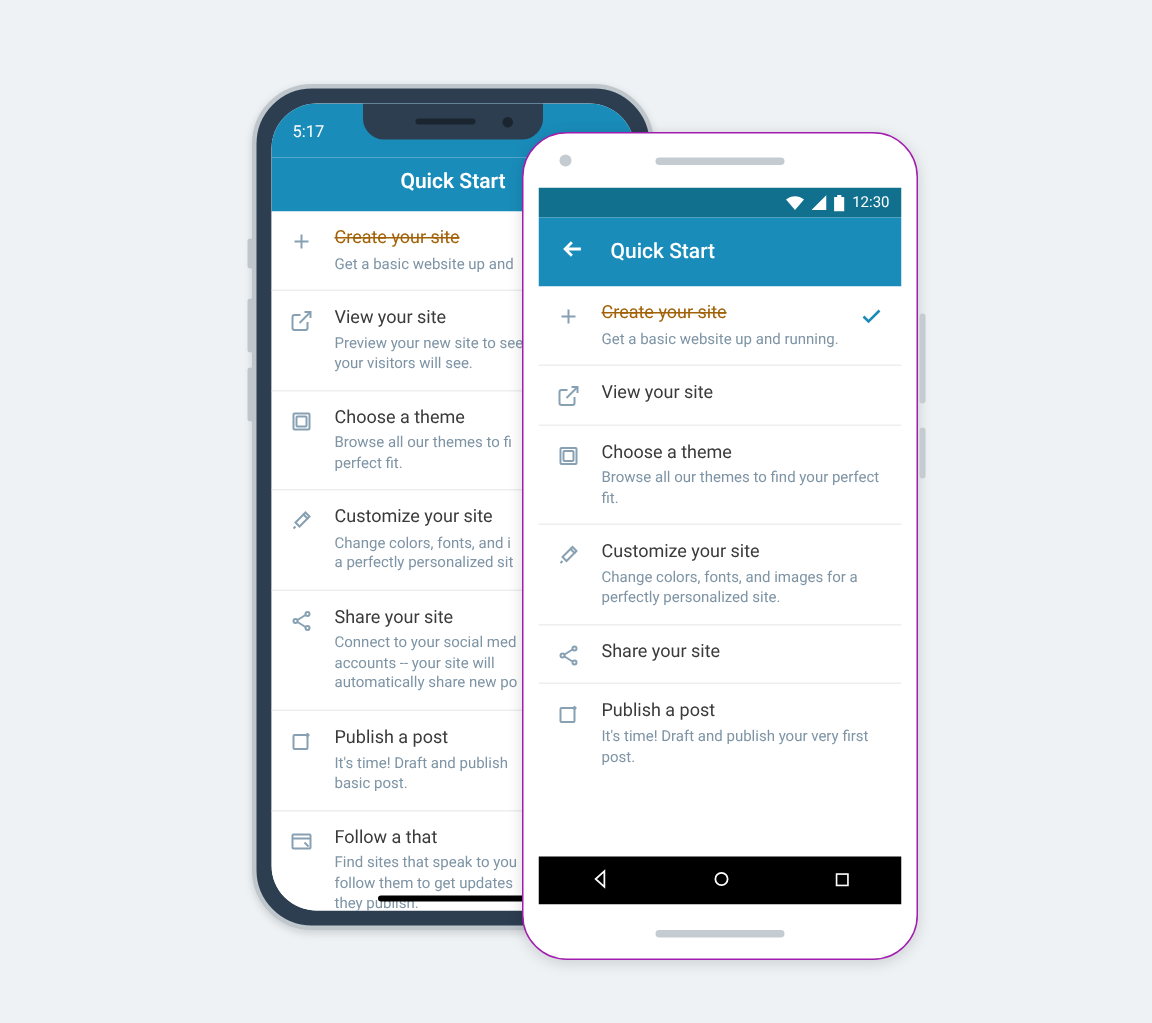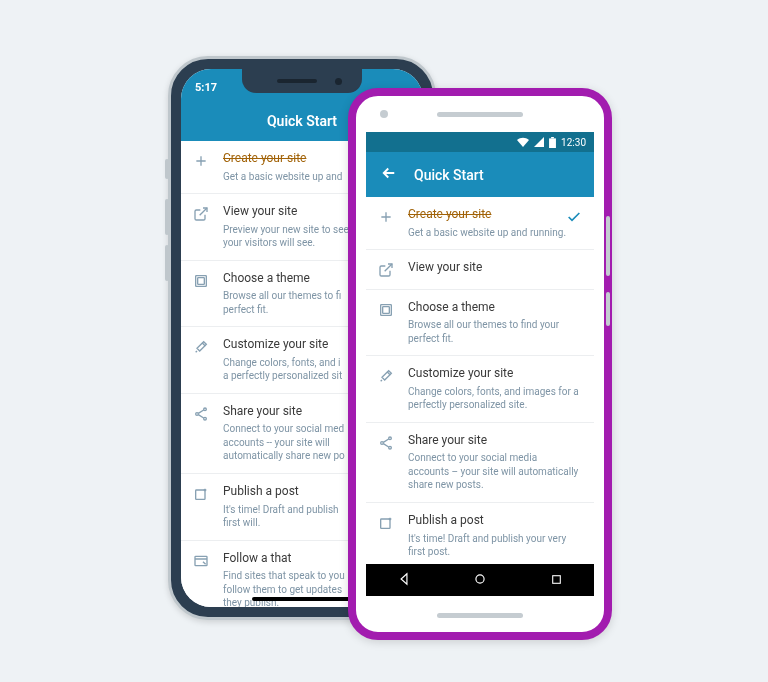--- a/index.html
+++ b/index.html
@@ -44,39 +44,39 @@
     content:""; position:absolute; right:20px; top:9px; width:7px; height:7px;
     background:#1a2530; border-radius:50%;
   }
   .notch::before{
     content:""; position:absolute; left:35px; top:10px; width:40px; height:4px;
     background:#1a2530; border-radius:3px;
   }
   .ios-status{
     height:36px; background:#1a8cba; color:#fff;
     display:flex; align-items:center; padding:0 14px;
-    font-size:11px; font-weight:700;
+    font-size:11px; font-weight:400;
   }
   .ios-header{
     background:#1a8cba; color:#fff;
     text-align:center; font-size:14px; font-weight:600;
     padding:8px 0 12px;
   }
   .home-indicator{
     position:absolute; bottom:6px; left:50%; transform:translateX(-50%);
     width:100px; height:4px; background:#000; border-radius:3px;
   }
 
   
   .android {
     position: absolute;
     left: 348px; top: 88px;
     width: 264px; height: 552px;
     background:#fff;
-    border:8px solid #a21caf;
+    border:1px solid #a21caf;
     border-radius:30px;
     box-shadow: 0 2px 10px rgba(0,0,0,0.15);
   }
   .and-side-btn { position:absolute; background:#c5ccd1; border-radius:2px; }
   .and-vol  { right:-6px; top:120px; width:4px; height:60px; }
   .and-pow  { right:-6px; top:196px; width:4px; height:34px; }
 
   .and-top-grill{
     position:absolute; top:16px; left:50%; transform:translateX(-50%);
     width:86px; height:5px; background:#c5ccd1; border-radius:3px;
@@ -229,21 +229,21 @@
         <div class="qs-item">
           <span class="qs-icon">
             <svg viewBox="0 0 24 24" fill="none" stroke="currentColor" stroke-width="2">
                 <rect x="4" y="6" width="14" height="14" rx="1"></rect>
                 <path d="M18 4v4M16 6h4"></path>
               </svg>
           </span>
           <div class="qs-text">
             <div class="qs-title">Publish a post</div>
             <div class="qs-desc">
-              <span>It's time! Draft and publish</span><br><span>first will.</span>
+              <span>It's time! Draft and publish</span><br><span>basic post.</span>
             </div>
           </div>
         </div>
 
         <div class="qs-item">
           <span class="qs-icon">
             <svg viewBox="0 0 24 24" fill="none" stroke="currentColor" stroke-width="2">
                 <rect x="3" y="5" width="18" height="14" rx="1"></rect>
                 <path d="M3 9h18"></path>
                 <path d="M15 13l4 4"></path>
@@ -363,21 +363,20 @@
           <span class="qs-icon">
             <svg viewBox="0 0 24 24" fill="none" stroke="currentColor" stroke-width="2">
                 <circle cx="18" cy="5" r="2"></circle>
                 <circle cx="6" cy="12" r="2"></circle>
                 <circle cx="18" cy="19" r="2"></circle>
                 <path d="M8 11l8-5M8 13l8 5"></path>
               </svg>
           </span>
           <div class="qs-text">
             <div class="qs-title">Share your site</div>
-            <div class="qs-desc">Connect to your social media accounts – your site will automatically share new posts.</div>
           </div>
         </div>
 
         <div class="qs-item" style="border-bottom:none;">
           <span class="qs-icon">
             <svg viewBox="0 0 24 24" fill="none" stroke="currentColor" stroke-width="2">
                 <rect x="4" y="6" width="14" height="14" rx="1"></rect>
                 <path d="M18 4v4M16 6h4"></path>
               </svg>
           </span>

